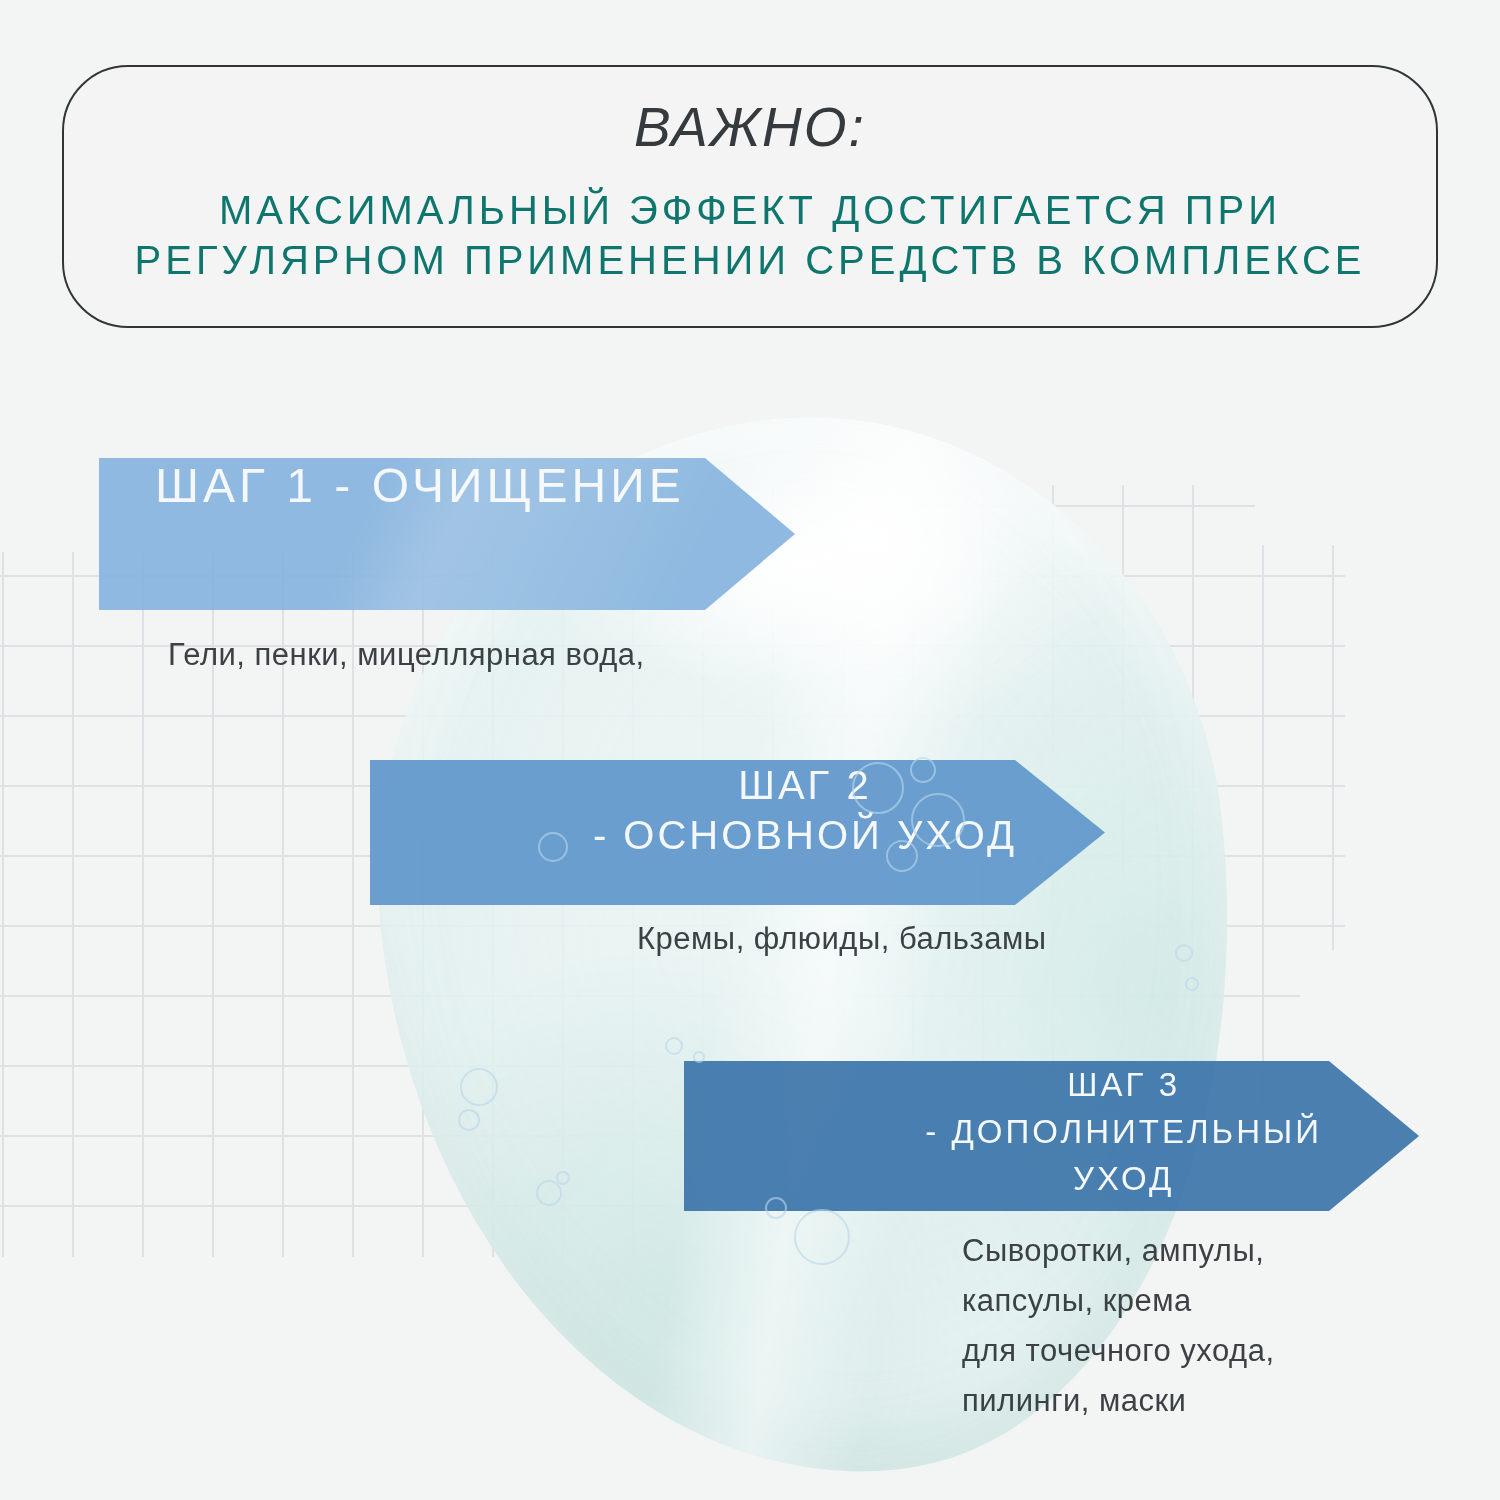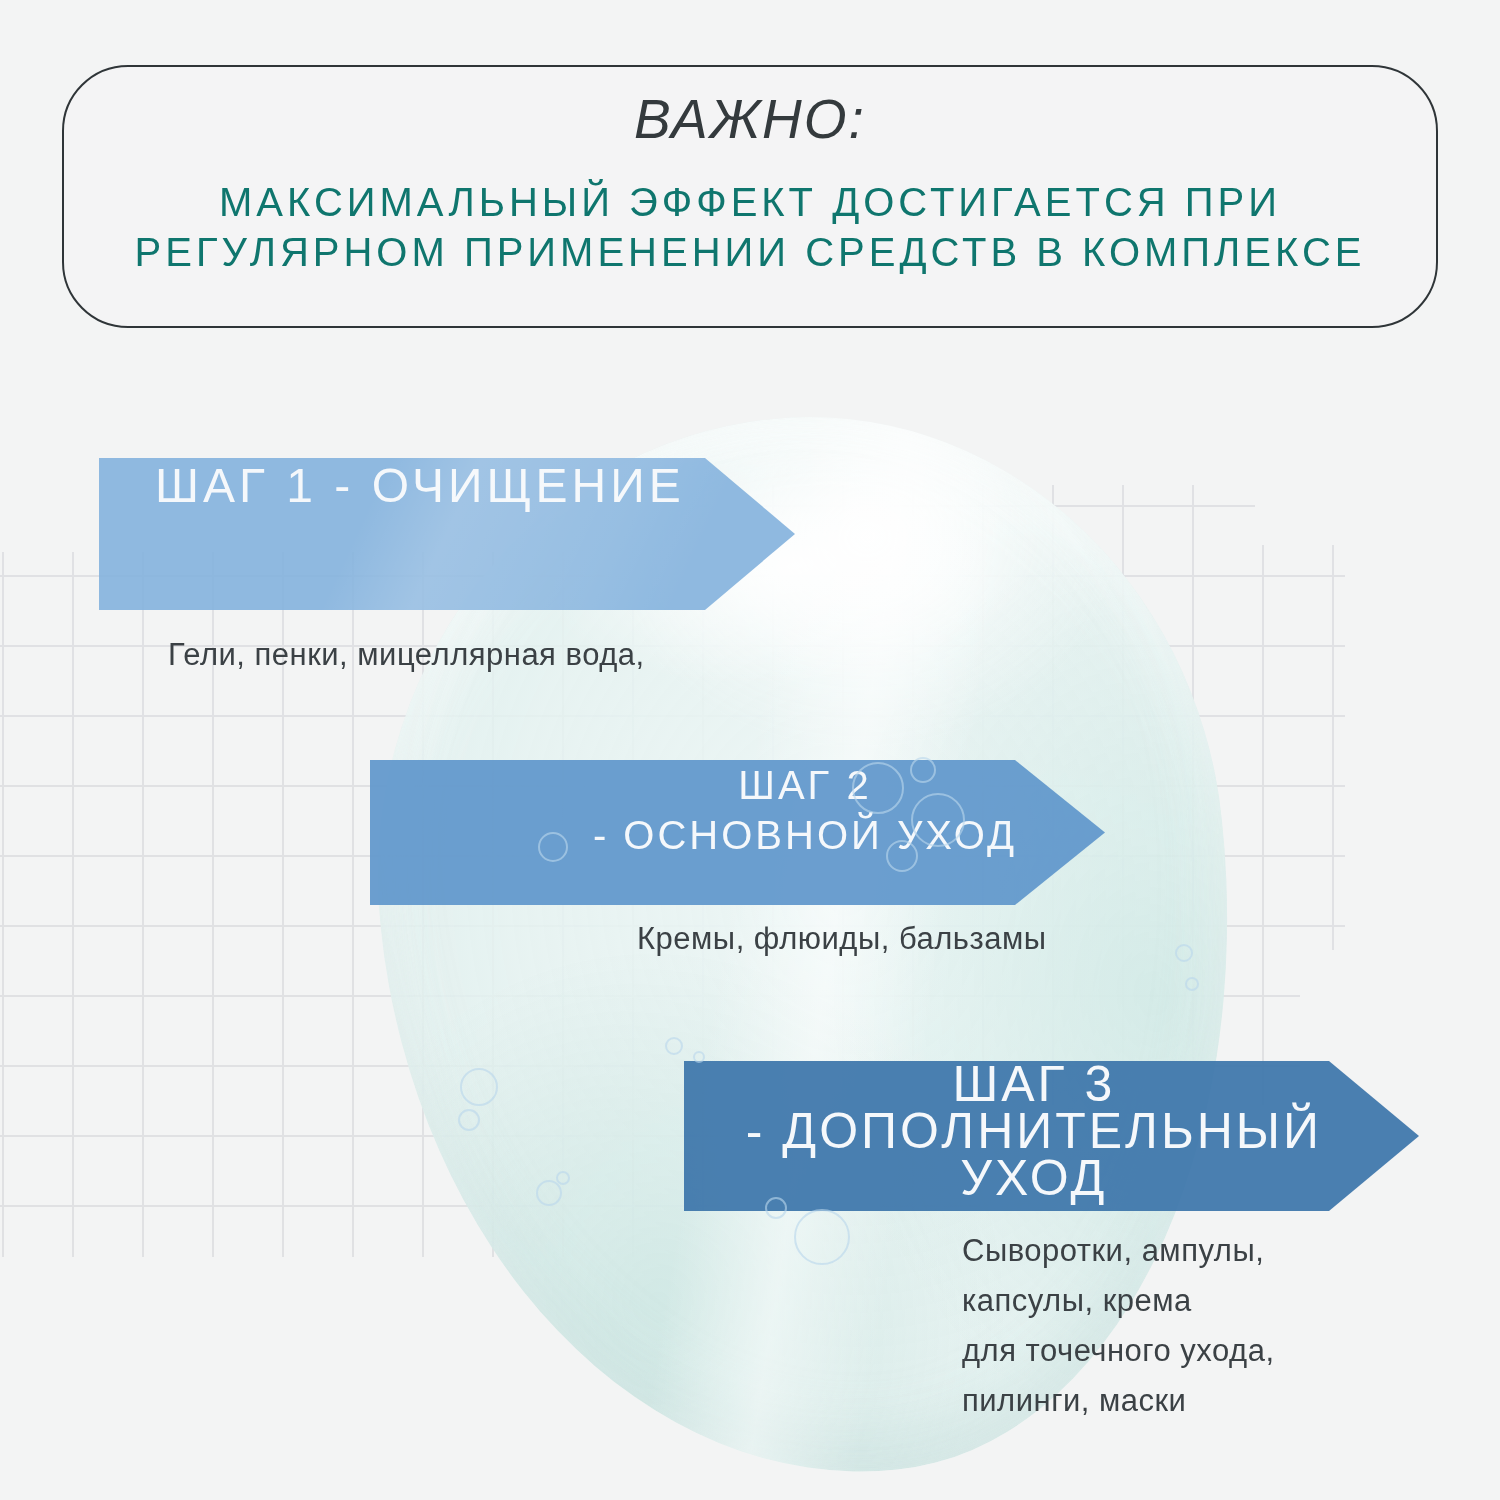--- a/index.html
+++ b/index.html
@@ -53,21 +53,21 @@
     border-radius:50%;box-sizing:border-box;z-index:4;
   }
 
   
   .notice{
     position:absolute;left:62px;top:65px;width:1376px;height:263px;
     border:2px solid #2f3538;border-radius:66px;background:#f4f4f5;
     text-align:center;box-sizing:border-box;z-index:6;
   }
   .notice-title{
-    margin-top:20px;font-size:55px;font-style:italic;font-weight:400;
+    margin-top:28px;font-size:55px;font-style:italic;font-weight:400;
     letter-spacing:2px;color:#343a3d;
   }
   .notice-body{
     margin-top:26px;font-size:40px;font-weight:400;
     letter-spacing:4px;line-height:50px;color:#0f766e;
   }
 
   
   .arrow{
     position:absolute;display:flex;z-index:3;
@@ -86,21 +86,21 @@
   }
   .arrow-s2{
     left:370px;top:760px;width:735px;height:145px;
     background:rgba(98,152,204,.94);
     font-size:40px;letter-spacing:3px;line-height:50px;
     justify-content:flex-end;text-align:center;padding-right:88px;
   }
   .arrow-s3{
     left:684px;top:1061px;width:735px;height:150px;
     background:rgba(64,120,172,.95);
-    font-size:50px;letter-spacing:3px;line-height:47px;
+    font-size:33px;letter-spacing:3px;line-height:47px;
     justify-content:flex-end;text-align:center;padding-right:97px;
   }
 
   
   .desc{
     position:absolute;color:#3b4145;font-size:31px;letter-spacing:.5px;
     line-height:1.38;z-index:5;
   }
   .desc-d1{left:168px;top:634px;}
   .desc-d2{left:621px;top:918px;margin-left:16px;}

